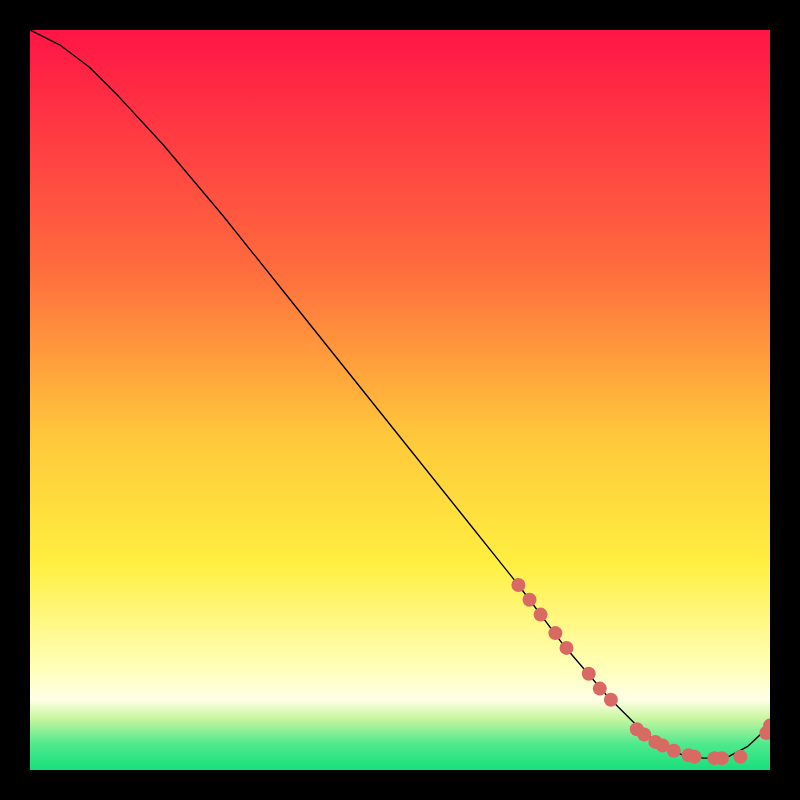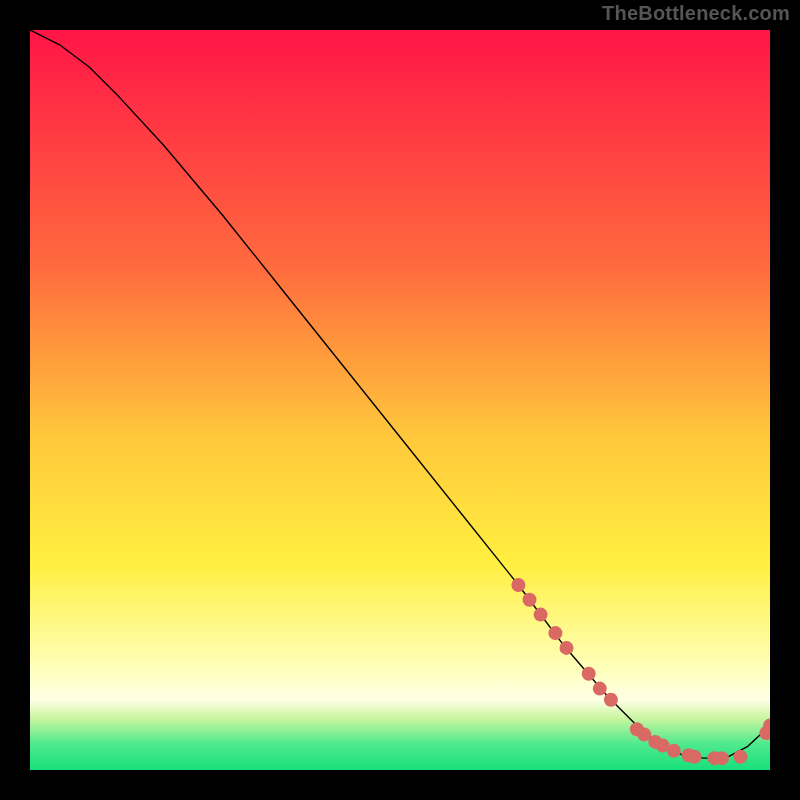--- a/index.html
+++ b/index.html
@@ -43,21 +43,20 @@
   .marker {
     fill: #d96a63;
     stroke: rgba(0,0,0,0);
     stroke-width: 1;
   }
 </style>
 </head>
 <body>
 <div class="wrap">
 
-  <div class="attribution">TheBottleneck.com</div>
 
   <div class="plot">
     <svg id="svg" width="740" height="740" viewBox="0 0 740 740">
         <defs>
           <linearGradient id="bg-grad" x1="0" y1="0" x2="0" y2="1">
             <stop offset="0%" stop-color="#ff1546"></stop>
             <stop offset="32%" stop-color="#ff6b3e"></stop>
             <stop offset="55.00000000000001%" stop-color="#ffc83b"></stop>
             <stop offset="72%" stop-color="#ffef40"></stop>
             <stop offset="86%" stop-color="#ffffb8"></stop>

